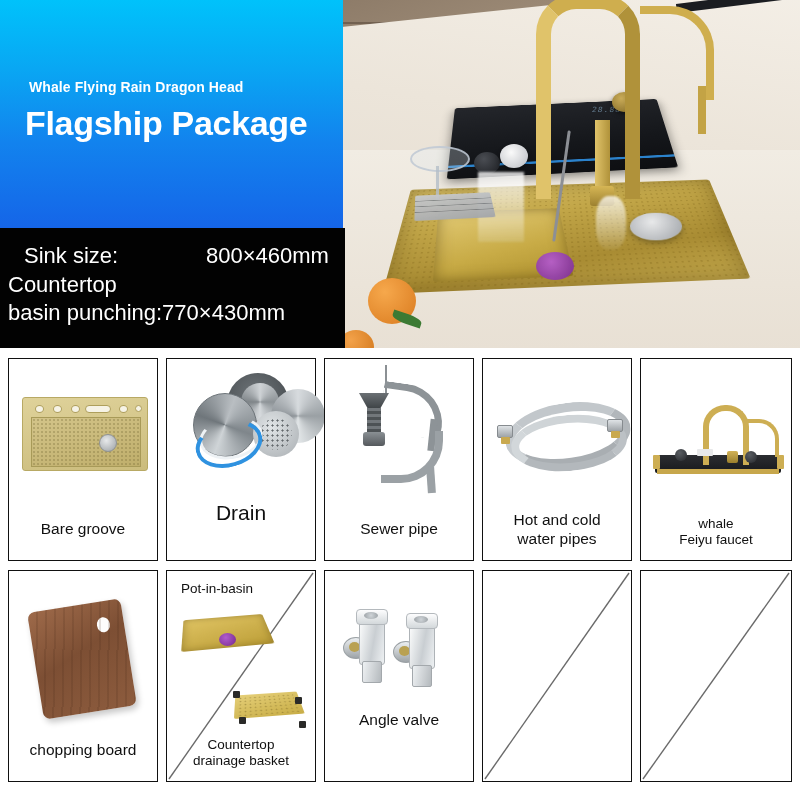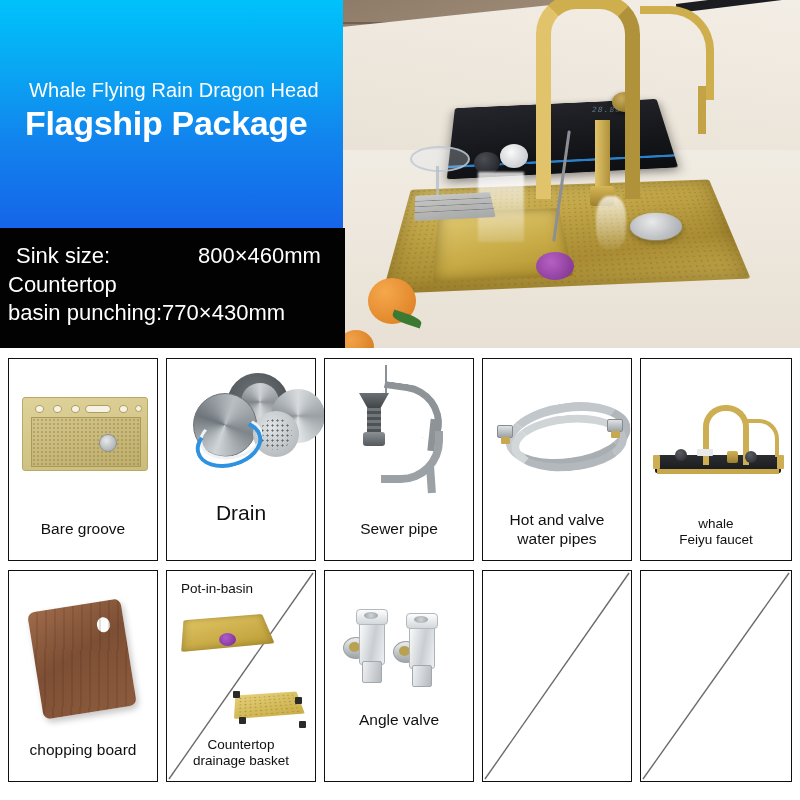--- a/index.html
+++ b/index.html
@@ -81,26 +81,26 @@
   .orange{position:absolute;left:368px;top:278px;width:48px;height:46px;border-radius:50%;
         background:radial-gradient(circle at 35% 30%,#f6a84c,#d97a1e);}
   .leaf{position:absolute;left:392px;top:314px;width:30px;height:10px;border-radius:0 50% 0 50%;
         background:#3c7a33;transform:rotate(18deg);}
   .orange2{position:absolute;left:338px;top:330px;width:36px;height:34px;border-radius:50%;
         background:radial-gradient(circle at 35% 30%,#f3a24a,#cf7418);}
 
   
   .banner{position:absolute;left:0;top:0;width:343px;height:228px;
         background:linear-gradient(180deg,#00c2fb 0%,#09a7f3 30%,#1283ee 62%,#1565e8 100%);}
-  .banner .sub{position:absolute;left:29px;top:79px;font-size:20px;font-weight:normal;color:#fff;letter-spacing:.1px;}
+  .banner .sub{position:absolute;left:29px;top:79px;font-size:14px;font-weight:bold;color:#fff;letter-spacing:.1px;}
   .banner .main{position:absolute;left:25px;top:104px;font-size:34px;font-weight:bold;color:#fff;letter-spacing:-.3px;}
 
   .specs{position:absolute;left:0;top:228px;width:345px;height:120px;background:#020202;}
   .specrow{position:absolute;color:#fff;font-size:22px;white-space:nowrap;}
-  .sr1{left:16px;top:243px;}
+  .sr1{left:24px;top:243px;}
   .sr1 .v{position:absolute;left:182px;top:0;}
   .sr2{left:8px;top:272px;}
   .sr3{left:8px;top:300px;}
 
   
   .grid{position:absolute;left:0;top:358px;width:793px;height:436px;}
   .cell{position:absolute;border:1.6px solid #111;background:#fff;box-sizing:border-box;}
   .r1{top:0px;height:203px;}
   .r2{top:212px;height:212px;}
   .c0{left:8px;width:150px;}
@@ -348,21 +348,21 @@
     <div class="cell r1 c3">
       <div class="art">
         <div class="hz hz1"></div>
         <div class="hz hz2"></div>
         <div class="hzend" style="left:14px;top:66px"></div>
         <div class="hzgold" style="left:18px;top:78px"></div>
         <div class="hzend" style="left:124px;top:60px"></div>
         <div class="hzgold" style="left:128px;top:72px"></div>
       </div>
       <div class="cap two">
-        <div>Hot and valve</div>
+        <div>Hot and cold</div>
         <div>water pipes</div>
       </div>
     </div>
 
     <div class="cell r1 c4">
       <div class="art">
         <div class="fa-bar"></div>
         <div class="fa-gold"></div>
         <div class="fa-cap" style="left:12px;top:96px"></div>
         <div class="fa-cap" style="left:136px;top:96px"></div>

